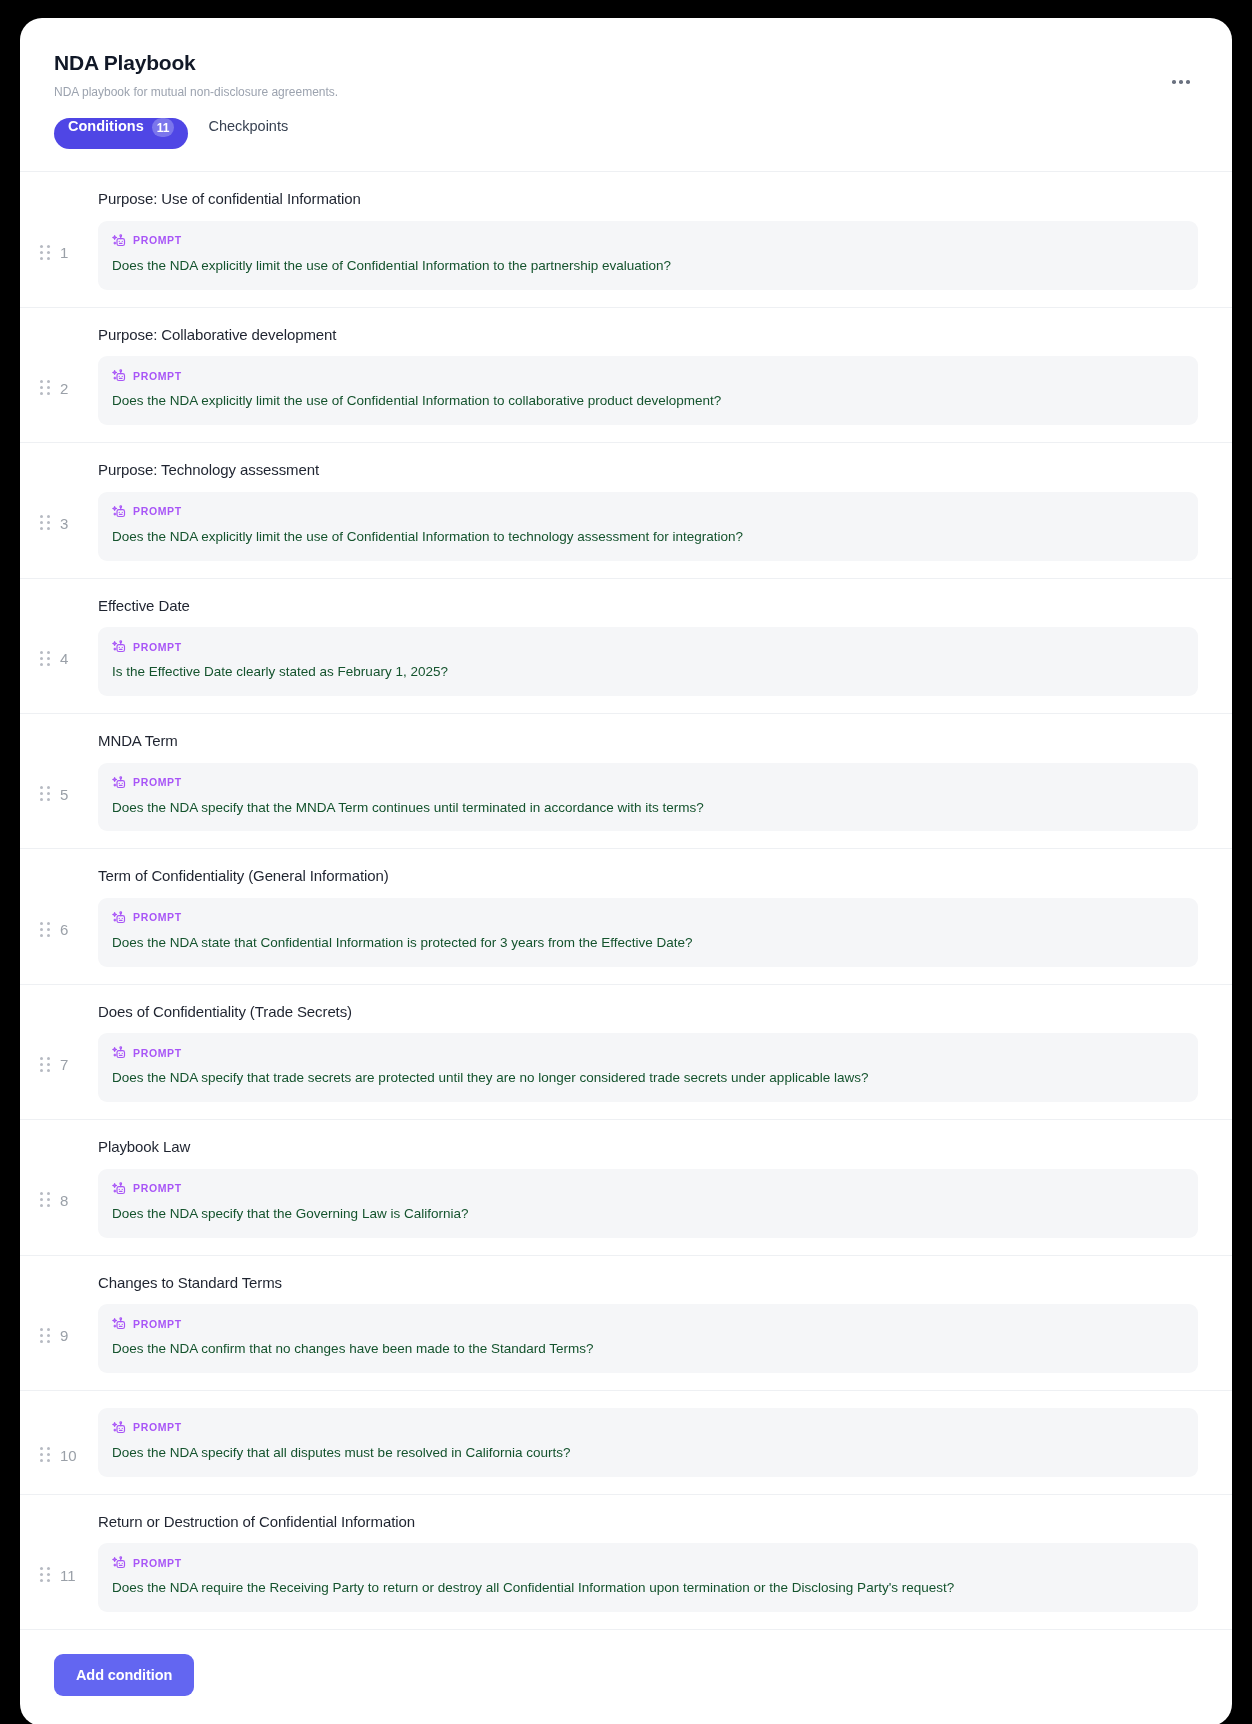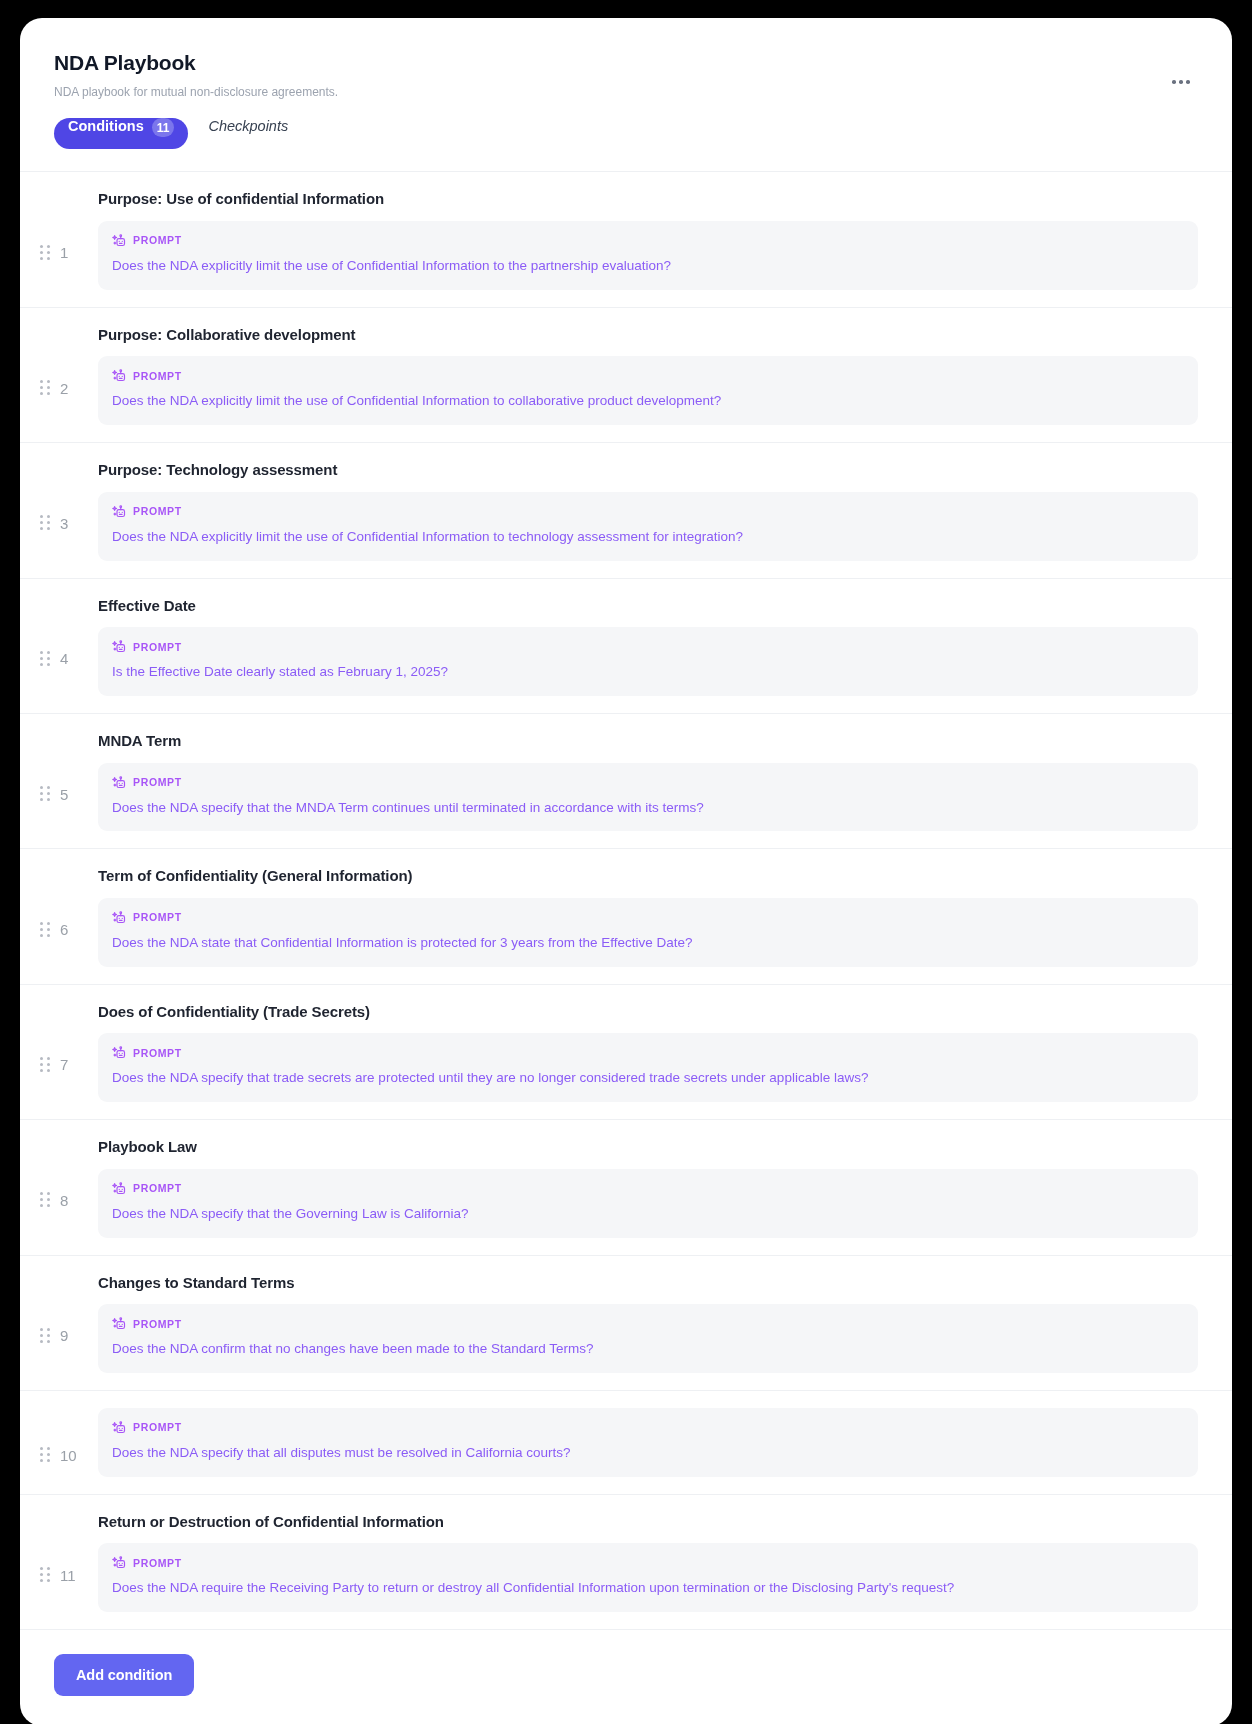--- a/index.html
+++ b/index.html
@@ -114,21 +114,21 @@
     height: 19px;
     padding: 0 5px;
     border-radius: 10px;
     background: #7b76ec;
     color: #ffffff;
     font-size: 12px;
     font-weight: 700;
     line-height: 1;
   }
 
-  .tab:not(.active) { font-weight: 500; color: #374151; font-style: italic; }
+  .tab:not(.active) { font-weight: 500; color: #374151; }
 
   
   .conditions { display: flex; flex-direction: column; }
 
   .condition-row {
     display: flex;
     align-items: stretch;
     border-top: 1px solid #eef0f3;
     padding: 17px 34px 17px 10px;
     background: #ffffff;
@@ -173,21 +173,21 @@
 
   .row-body {
     flex: 1 1 auto;
     min-width: 0;
     display: flex;
     flex-direction: column;
   }
 
   .condition-title {
     font-size: 15px;
-    font-weight: 700;
+    font-weight: 400;
     color: #1f2430;
     line-height: 1.3;
     margin-bottom: 12px;
     letter-spacing: -0.1px;
   }
 
   .prompt-box {
     background: #f5f6f8;
     border-radius: 9px;
     padding: 12px 14px 14px 14px;
@@ -204,21 +204,21 @@
 
   .prompt-label {
     font-size: 10.5px;
     font-weight: 700;
     color: #a855f7;
     letter-spacing: 0.65px;
   }
 
   .prompt-text {
     font-size: 13.5px;
-    color: #8b5cf6;
+    color: #14532d;
     line-height: 1.4;
     font-weight: 400;
   }
 
   
   .card-footer {
     border-top: 1px solid #eef0f3;
     padding: 24px 34px 30px 34px;
     margin-top: auto;
   }

